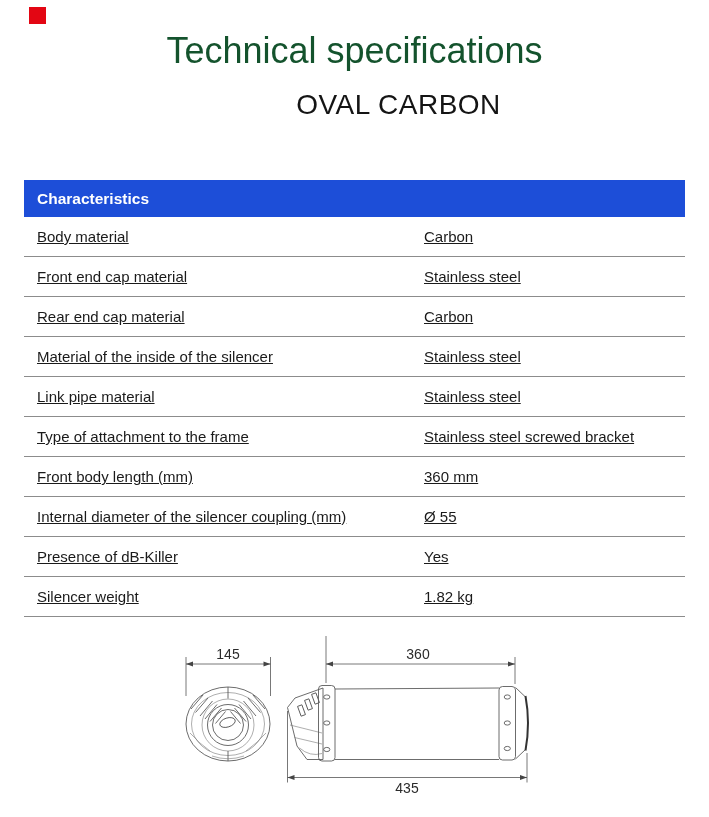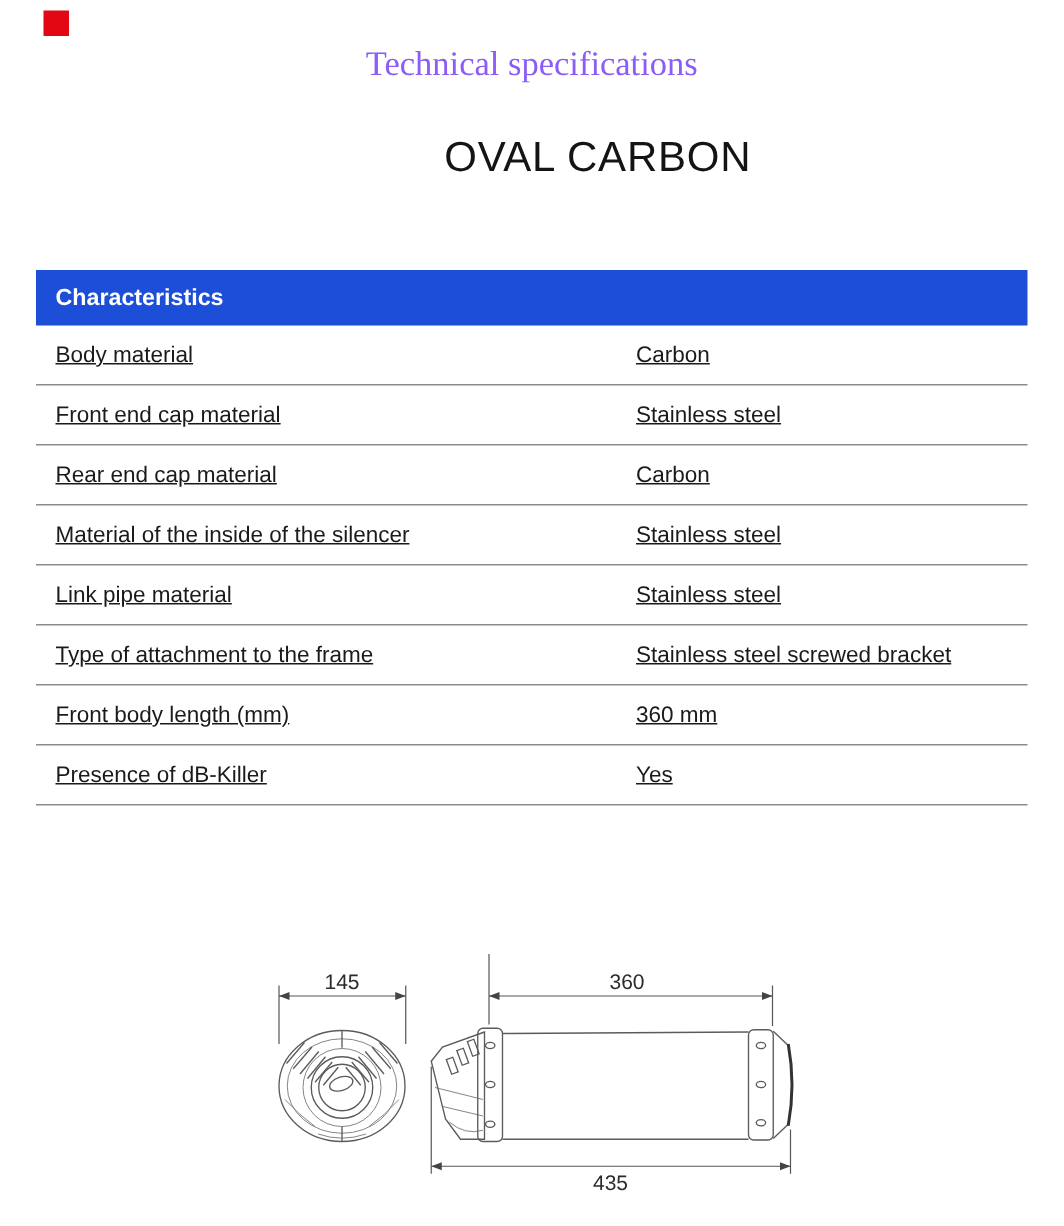--- a/index.html
+++ b/index.html
@@ -6,21 +6,21 @@
   body{
     width:709px;height:817px;position:relative;background:#ffffff;
     font-family:"Liberation Sans",sans-serif;color:#1a1a1a;overflow:hidden;
   }
   .logo-square{
     position:absolute;left:29px;top:7px;width:17px;height:17px;
     background:#e30613;
   }
   .page-title{
     position:absolute;top:30px;left:0;width:709px;text-align:center;
-    font-size:23px;font-weight:400;color:#8b5cf6;letter-spacing:0px;font-family:Liberation Serif, serif;
+    font-size:36px;font-weight:400;color:#14532d;letter-spacing:0px;
   }
   .product-title{
     position:absolute;top:89px;left:0;width:709px;text-align:center;
     font-size:28px;font-weight:400;color:#141414;letter-spacing:0.5px;padding-left:44px;
   }
   .spec-table{
     position:absolute;left:24px;top:180px;width:661px;
   }
   .spec-table .thead{
     height:37px;line-height:37px;background:#1d4ed8;color:#ffffff;
@@ -82,22 +82,30 @@
     </div>
     <div class="row">
       <div class="cell label">Type of attachment to the frame</div>
       <div class="cell value">Stainless steel screwed bracket</div>
     </div>
     <div class="row">
       <div class="cell label">Front body length (mm)</div>
       <div class="cell value">360 mm</div>
     </div>
     <div class="row">
+      <div class="cell label">Internal diameter of the silencer coupling (mm)</div>
+      <div class="cell value">Ø 55</div>
+    </div>
+    <div class="row">
       <div class="cell label">Presence of dB-Killer</div>
       <div class="cell value">Yes</div>
+    </div>
+    <div class="row">
+      <div class="cell label">Silencer weight</div>
+      <div class="cell value">1.82 kg</div>
     </div>
   </div>
 
   <div class="drawing">
     <svg viewBox="0 0 420 187">
 
       <g>
         <line class="dim" x1="36" y1="27" x2="36" y2="66"></line>
         <line class="dim" x1="120.5" y1="27" x2="120.5" y2="66"></line>
         <line class="dim" x1="36" y1="34" x2="120.5" y2="34"></line>

